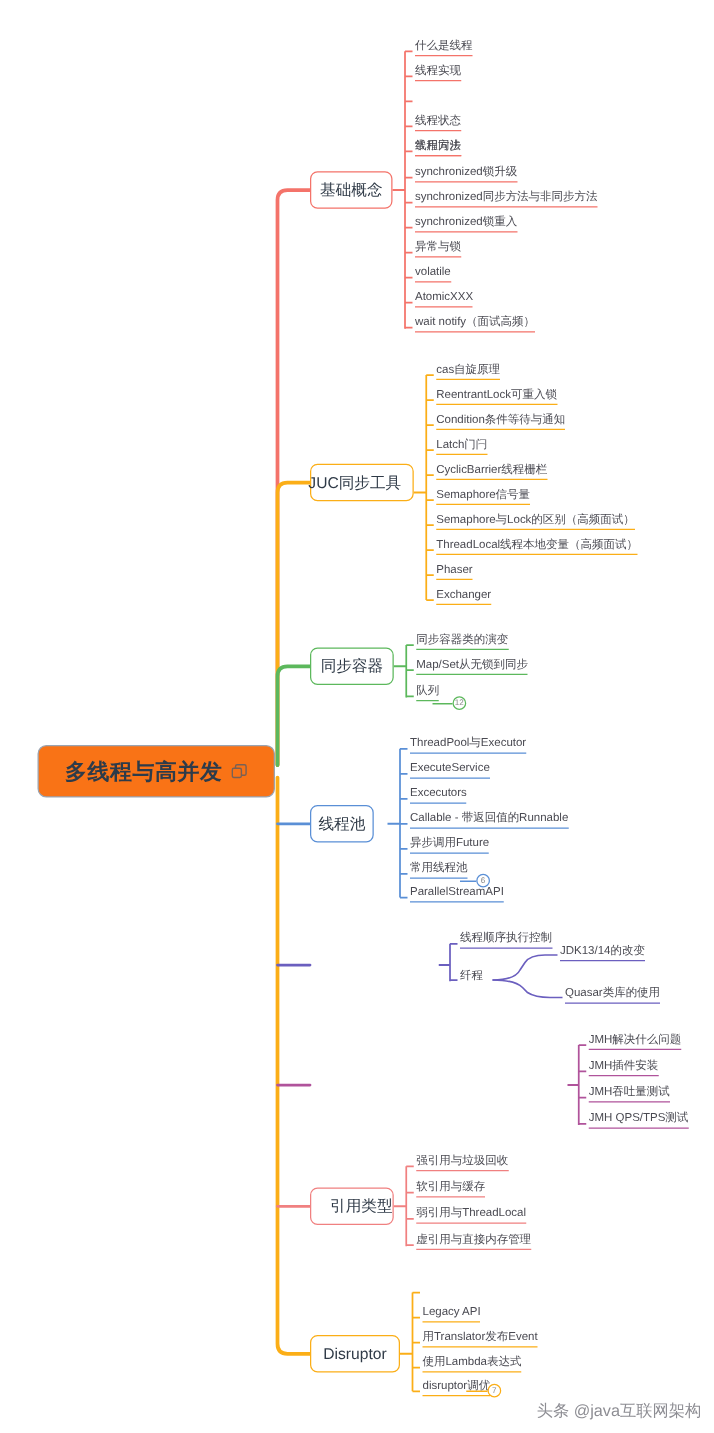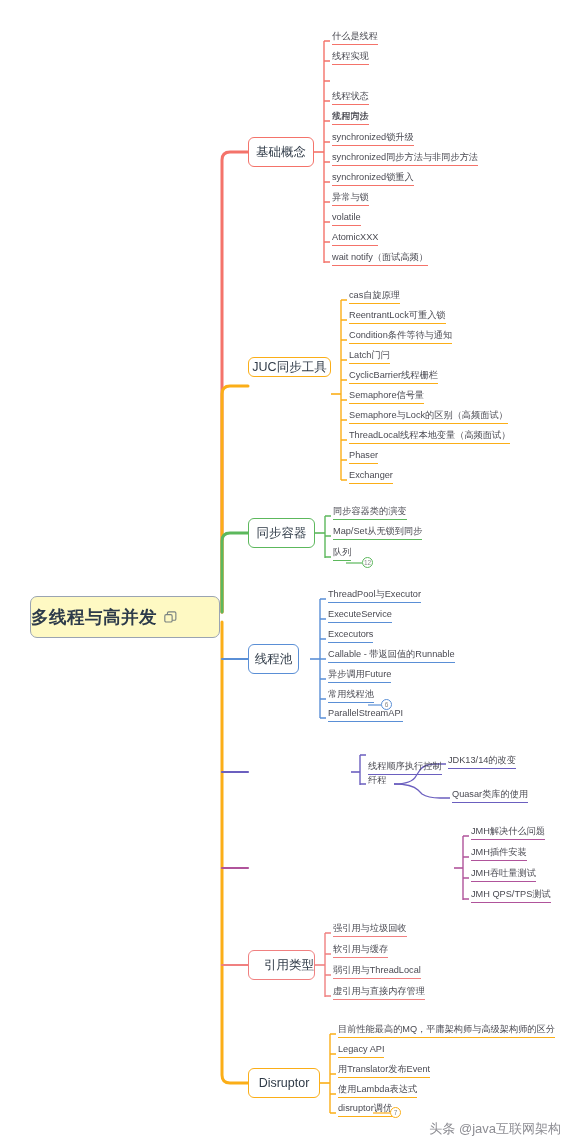--- a/index.html
+++ b/index.html
@@ -11,22 +11,22 @@
   }
   #canvas { position: relative; width: 571px; height: 1146px; }
 
   
   .root-node {
     position: absolute;
     left: 30px; top: 596px;
     width: 190px; height: 42px;
     border: 1.6px solid #9aa4b2;
     border-radius: 7px;
-    background: #fef9c3;
-    display: flex; align-items: center; justify-content: flex-start;
+    background: #f97316;
+    display: flex; align-items: center; justify-content: center;
     gap: 7px;
   }
   .root-label {
     font-size: 17.5px; font-weight: bold; color: #2d3b4a;
     letter-spacing: .5px; white-space: nowrap;
   }
   .root-icon { width: 13px; height: 13px; display: block; opacity: .75; }
 
   
   .branch {
@@ -160,21 +160,21 @@
   <div class="leaf" style="left:332px; top:90px; border-bottom-color:#F4736A;">线程状态</div>
   <div class="leaf" style="left:332px; top:110px; border-bottom-color:#F4736A;">线程同步</div>
   <div class="leaf" style="left:332px; top:131px; border-bottom-color:#F4736A;">synchronized锁升级</div>
   <div class="leaf" style="left:332px; top:151px; border-bottom-color:#F4736A;">synchronized同步方法与非同步方法</div>
   <div class="leaf" style="left:332px; top:171px; border-bottom-color:#F4736A;">synchronized锁重入</div>
   <div class="leaf" style="left:332px; top:191px; border-bottom-color:#F4736A;text-align:right;">异常与锁</div>
   <div class="leaf" style="left:332px; top:211px; border-bottom-color:#F4736A;">volatile</div>
   <div class="leaf" style="left:332px; top:231px; border-bottom-color:#F4736A;">AtomicXXX</div>
   <div class="leaf" style="left:332px; top:251px; border-bottom-color:#F4736A;">wait notify（面试高频）</div>
 
-  <div class="branch" style="left:248px; top:357px; width:83px; height:20px; border-color:#FBAE17;">
+  <div class="branch" style="left:248px; top:371px; width:83px; height:30px; border-color:#FBAE17;justify-content:flex-end;">
     <span class="branch-label">JUC同步工具</span>
   </div>
   <div class="leaf" style="left:349px; top:289px; border-bottom-color:#FBAE17;">cas自旋原理</div>
   <div class="leaf" style="left:349px; top:309px; border-bottom-color:#FBAE17;">ReentrantLock可重入锁</div>
   <div class="leaf" style="left:349px; top:329px; border-bottom-color:#FBAE17;">Condition条件等待与通知</div>
   <div class="leaf" style="left:349px; top:349px; border-bottom-color:#FBAE17;">Latch门闩</div>
   <div class="leaf" style="left:349px; top:369px; border-bottom-color:#FBAE17;">CyclicBarrier线程栅栏</div>
   <div class="leaf" style="left:349px; top:389px; border-bottom-color:#FBAE17;">Semaphore信号量</div>
   <div class="leaf" style="left:349px; top:409px; border-bottom-color:#FBAE17;">Semaphore与Lock的区别（高频面试）</div>
   <div class="leaf" style="left:349px; top:429px; border-bottom-color:#FBAE17;">ThreadLocal线程本地变量（高频面试）</div>
@@ -194,42 +194,41 @@
   </div>
   <div class="leaf" style="left:328px; top:588px; border-bottom-color:#5A8FD6;">ThreadPool与Executor</div>
   <div class="leaf" style="left:328px; top:608px; border-bottom-color:#5A8FD6;">ExecuteService</div>
   <div class="leaf" style="left:328px; top:628px; border-bottom-color:#5A8FD6;">Excecutors</div>
   <div class="leaf" style="left:328px; top:648px; border-bottom-color:#5A8FD6;">Callable - 带返回值的Runnable</div>
   <div class="leaf" style="left:328px; top:668px; border-bottom-color:#5A8FD6;">异步调用Future</div>
   <div class="leaf" style="left:328px; top:688px; border-bottom-color:#5A8FD6;">常用线程池</div>
   <div class="leaf" style="left:328px; top:707px; border-bottom-color:#5A8FD6;">ParallelStreamAPI</div>
   <div class="badge" style="left:381px; top:699px; border-color:#5A8FD6;">6</div>
 
-  <div class="leaf nb" style="left:368px; top:744px; border-bottom:1.1px solid #6B5FBF;margin-top:16px;">线程顺序执行控制</div>
+  <div class="leaf nb" style="left:368px; top:744px; border-bottom:1.1px solid #6B5FBF;">线程顺序执行控制</div>
   <div class="leaf nb" style="left:368px; top:774px;">纤程</div>
   <div class="leaf" style="left:448px; top:754px; border-bottom-color:#6B5FBF;">JDK13/14的改变</div>
   <div class="leaf" style="left:452px; top:788px; border-bottom-color:#6B5FBF;">Quasar类库的使用</div>
 
   <div class="leaf" style="left:471px; top:825px; border-bottom-color:#B0539B;">JMH解决什么问题</div>
   <div class="leaf" style="left:471px; top:846px; border-bottom-color:#B0539B;">JMH插件安装</div>
   <div class="leaf" style="left:471px; top:867px; border-bottom-color:#B0539B;">JMH吞吐量测试</div>
   <div class="leaf" style="left:471px; top:888px; border-bottom-color:#B0539B;">JMH QPS/TPS测试</div>
 
   <div class="branch" style="left:248px; top:950px; width:67px; height:30px; border-color:#F08080;padding-left:24px;">
     <span class="branch-label">引用类型</span>
   </div>
   <div class="leaf" style="left:333px; top:922px; border-bottom-color:#F08080;">强引用与垃圾回收</div>
   <div class="leaf" style="left:333px; top:943px; border-bottom-color:#F08080;">软引用与缓存</div>
   <div class="leaf" style="left:333px; top:964px; border-bottom-color:#F08080;">弱引用与ThreadLocal</div>
   <div class="leaf" style="left:333px; top:985px; border-bottom-color:#F08080;">虚引用与直接内存管理</div>
 
   <div class="branch" style="left:248px; top:1068px; width:72px; height:30px; border-color:#FBAE17;">
     <span class="branch-label">Disruptor</span>
   </div>
-  <div class="leaf" style="left:338px; top:1023px; border-bottom-color:#FBAE17;">目前性能最高的MQ，平庸架构师与高级架构师的区分</div>
   <div class="leaf" style="left:338px; top:1043px; border-bottom-color:#FBAE17;">Legacy API</div>
   <div class="leaf" style="left:338px; top:1063px; border-bottom-color:#FBAE17;">用Translator发布Event</div>
   <div class="leaf" style="left:338px; top:1083px; border-bottom-color:#FBAE17;">使用Lambda表达式</div>
   <div class="leaf" style="left:338px; top:1102px; border-bottom-color:#FBAE17;">disruptor调优</div>
   <div class="badge" style="left:390px; top:1107px; border-color:#FBAE17;">7</div>
 
   <div class="watermark">头条 @java互联网架构</div>
 
 </div>
 

